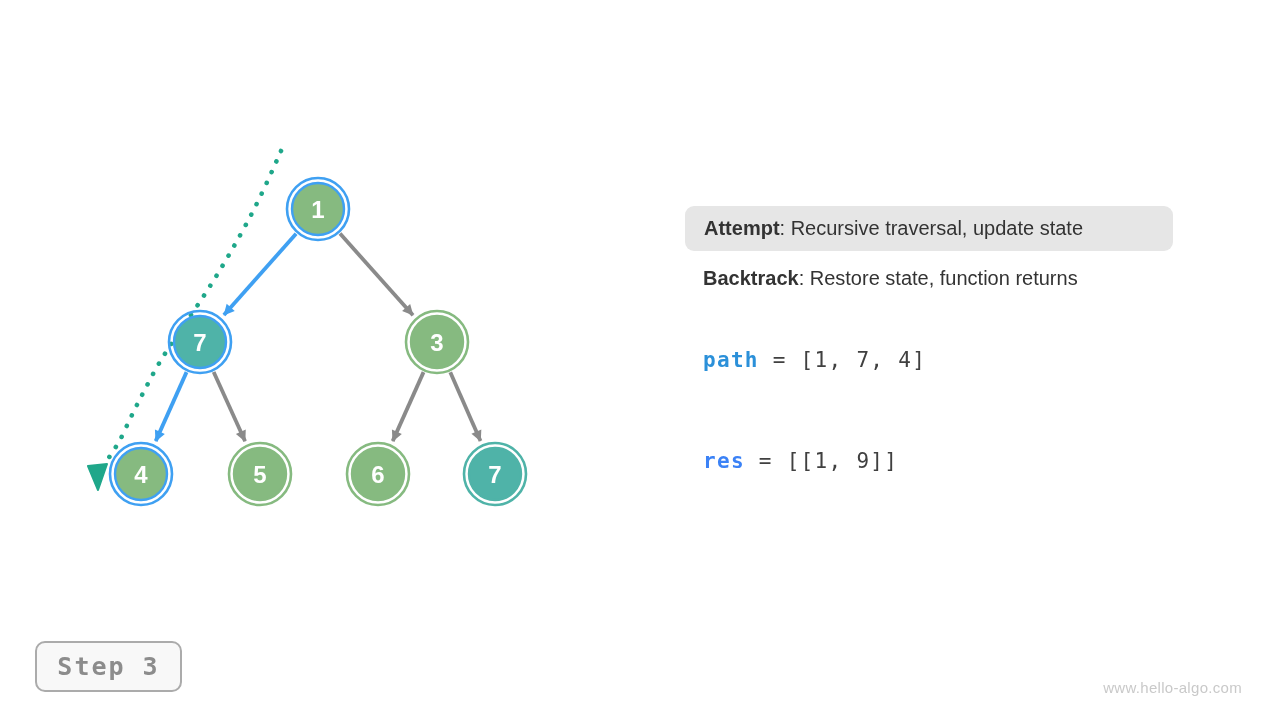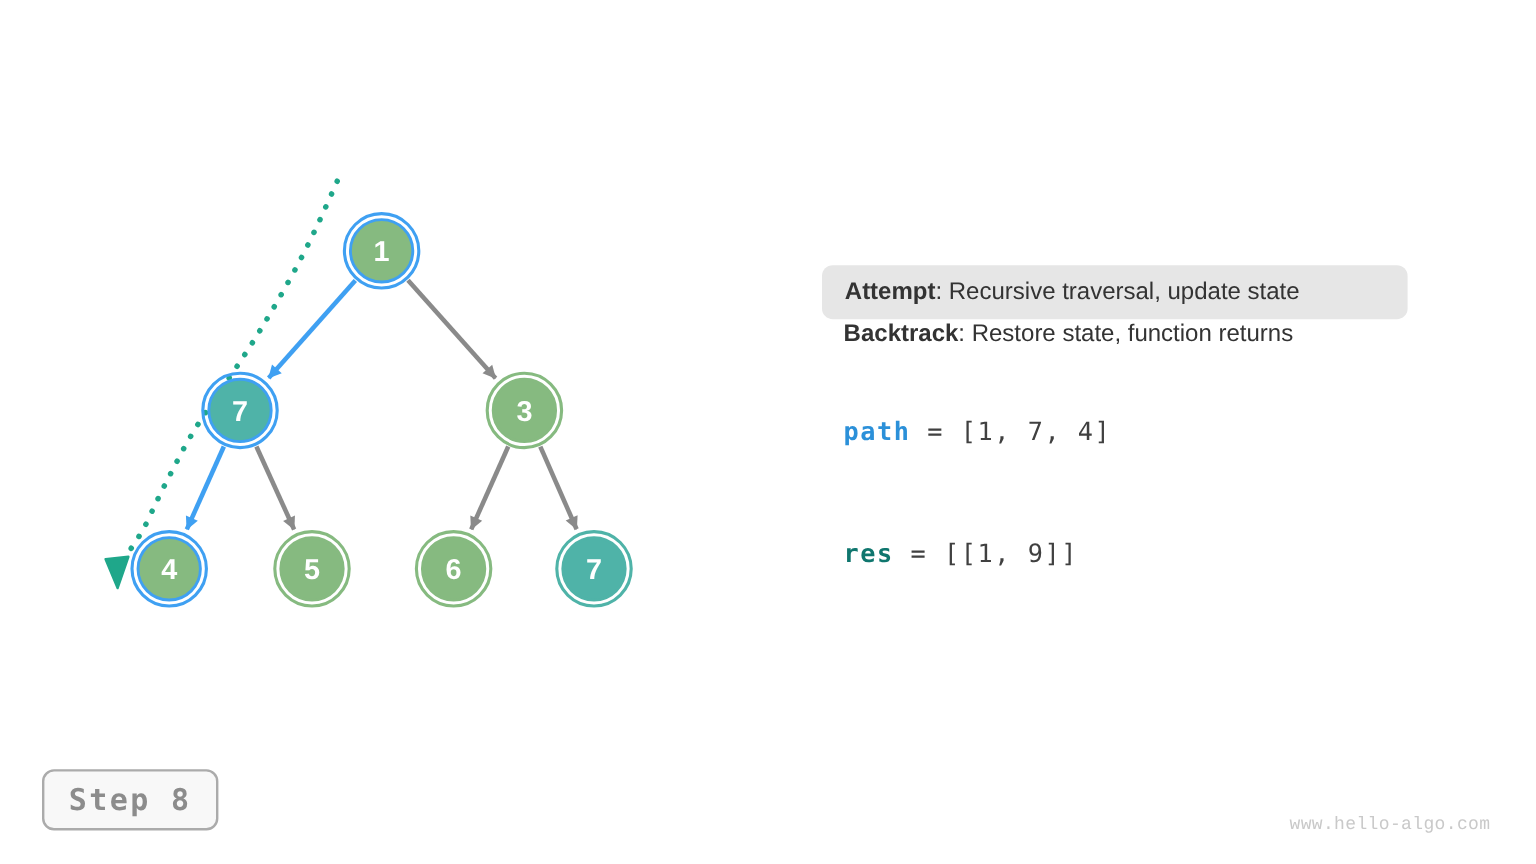--- a/index.html
+++ b/index.html
@@ -8,21 +8,21 @@
     width: 1280px;
     height: 720px;
     background: #ffffff;
     overflow: hidden;
     font-family: "Liberation Sans", sans-serif;
   }
   .stage svg { position: absolute; left: 0; top: 0; }
 
   .attempt-box {
     position: absolute;
-    left: 685px; top: 221px;
+    left: 685px; top: 206px;
     width: 488px; height: 45px;
     background: #E6E6E6;
     border-radius: 9px;
     display: flex;
     align-items: center;
     padding-left: 19px;
     box-sizing: border-box;
     font-size: 20px;
     color: #333333;
     white-space: pre;
@@ -63,21 +63,21 @@
     justify-content: center;
     font-family: "DejaVu Sans Mono", monospace;
     font-weight: bold;
     font-size: 25px;
     letter-spacing: 2px;
     color: #8C8C8C;
   }
   .watermark {
     position: absolute;
     right: 38px; top: 679px;
-    font-family: Liberation Mono, monospace;
+    font-family: Liberation Sans, sans-serif;
     font-size: 15px;
     letter-spacing: 0.3px;
     color: #C9C9C9;
   }
 </style>
 </head>
 <body>
 
 <div class="stage">
 
@@ -134,19 +134,19 @@
         <text x="495" y="474" text-anchor="middle" dy="0.36em" fill="#FFFFFF" font-size="24" font-weight="bold" font-family="&quot;Liberation Sans&quot;, sans-serif">7</text>
       </g>
     </svg>
 
   <div class="attempt-box" style="background: rgb(230, 230, 230);"><span class="bold">Attempt</span><span>: Recursive traversal, update state</span></div>
 
   <div class="text-line backtrack-line"><span class="bold">Backtrack</span><span>: Restore state, function returns</span></div>
 
   <div class="code-line path-line"><span class="code-var" style="color: rgb(43, 144, 217);">path</span><span> = [1, 7, 4]</span></div>
 
-  <div class="code-line res-line"><span class="code-var" style="color: #0f766e;">res</span><span> = [[1, 9]]</span></div>
+  <div class="code-line res-line"><span class="code-var" style="color: #3b82f6;">res</span><span> = [[1, 9]]</span></div>
 
-  <div class="step-badge">Step 8</div>
+  <div class="step-badge">Step 3</div>
 
   <div class="watermark">www.hello-algo.com</div>
 
 </div>
 
 </body></html>

